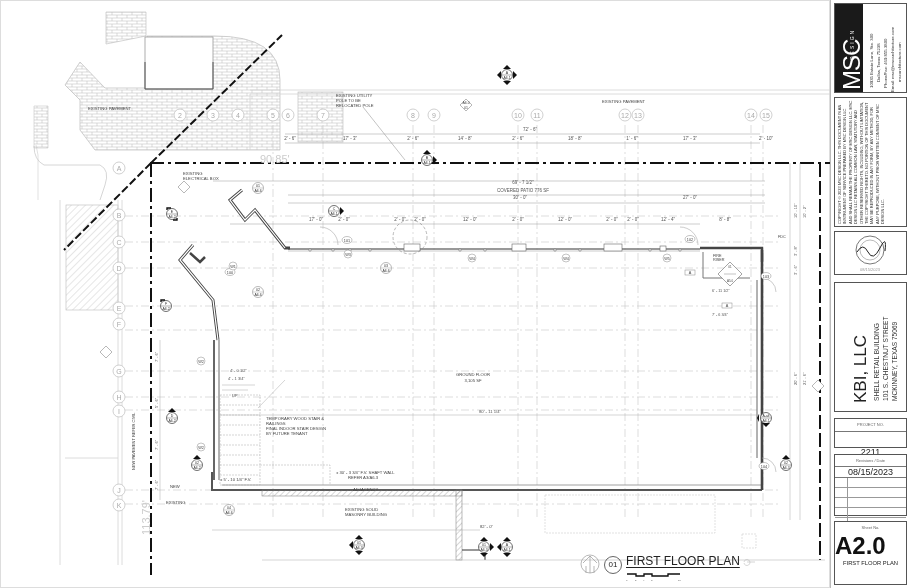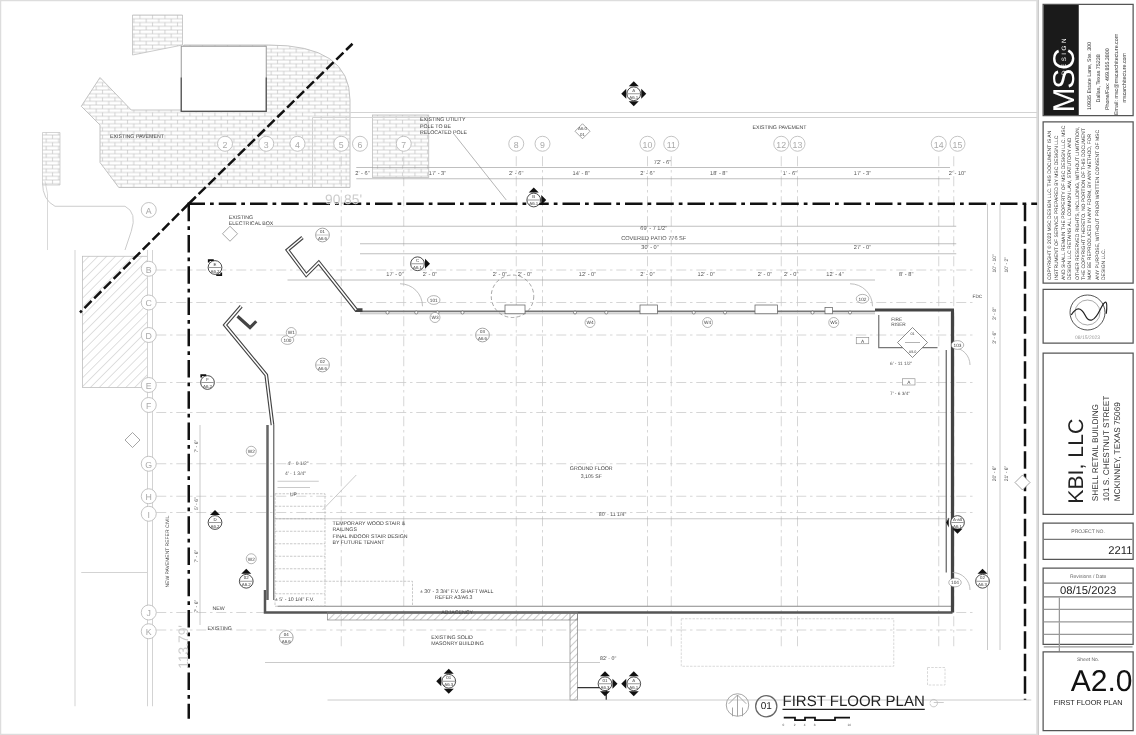--- a/index.html
+++ b/index.html
@@ -16,27 +16,27 @@
   .logo-addr{position:relative;flex:1;}
   .addr-line{font-size:4.3px;color:#333;}
   .copy{top:97px;height:130px;position:absolute;}
   .copy-text{position:absolute;left:2px;top:126px;width:124px;transform-origin:left top;transform:rotate(-90deg);font-size:4px;line-height:5.4px;color:#333;text-transform:uppercase;}
   .seal{top:231px;height:44px;}
   .client{top:282px;height:130px;}
   .client-name{left:16px;top:120px;font-size:17px;color:#222;}
   .client-l{font-size:6.6px;color:#333;}
   .proj{top:418px;height:30px;}
   .small-lbl{font-size:4px;color:#666;text-align:center;margin-top:3px;}
-  .proj-val{font-size:9px;text-align:right;border-top:1px solid #777;margin-top:4px;padding-top:3px;}
+  .proj-val{font-size:9px;text-align:center;border-top:1px solid #777;margin-top:4px;padding-top:15px;}
   .rev{top:454px;height:80px;}
   .rev-date{font-size:9px;text-align:center;border-top:1px solid #777;border-bottom:1px solid #777;margin-top:3px;}
   .rev-row{height:9px;border-bottom:1px solid #999;position:relative;}
   .rev-row::before{content:"";position:absolute;left:12px;top:0;bottom:-1px;border-left:1px solid #999;}
   .sheet-box{top:521px;height:64px;}
-  .sheet-num{font-size:24px;text-align:right;margin-top:2px;color:#111;}
+  .sheet-num{font-size:24px;text-align:left;margin-top:2px;color:#111;font-weight:bold;}
   .sheet-name{font-size:5.8px;text-align:center;color:#222;}
   .plan-title{position:absolute;left:626px;top:554px;font-size:12px;color:#222;text-decoration:underline;text-underline-offset:2px;text-decoration-thickness:1px;}
   .plan-num{position:absolute;left:604px;top:556px;width:16px;height:16px;border:1px solid #666;border-radius:50%;font-size:8px;text-align:center;line-height:16px;color:#222;}
 </style>
 </head>
 <body>
 
 <div id="sheet">
 
 <svg width="830" height="588" viewBox="0 0 830 588" style="position:absolute;left:0;top:0;">

